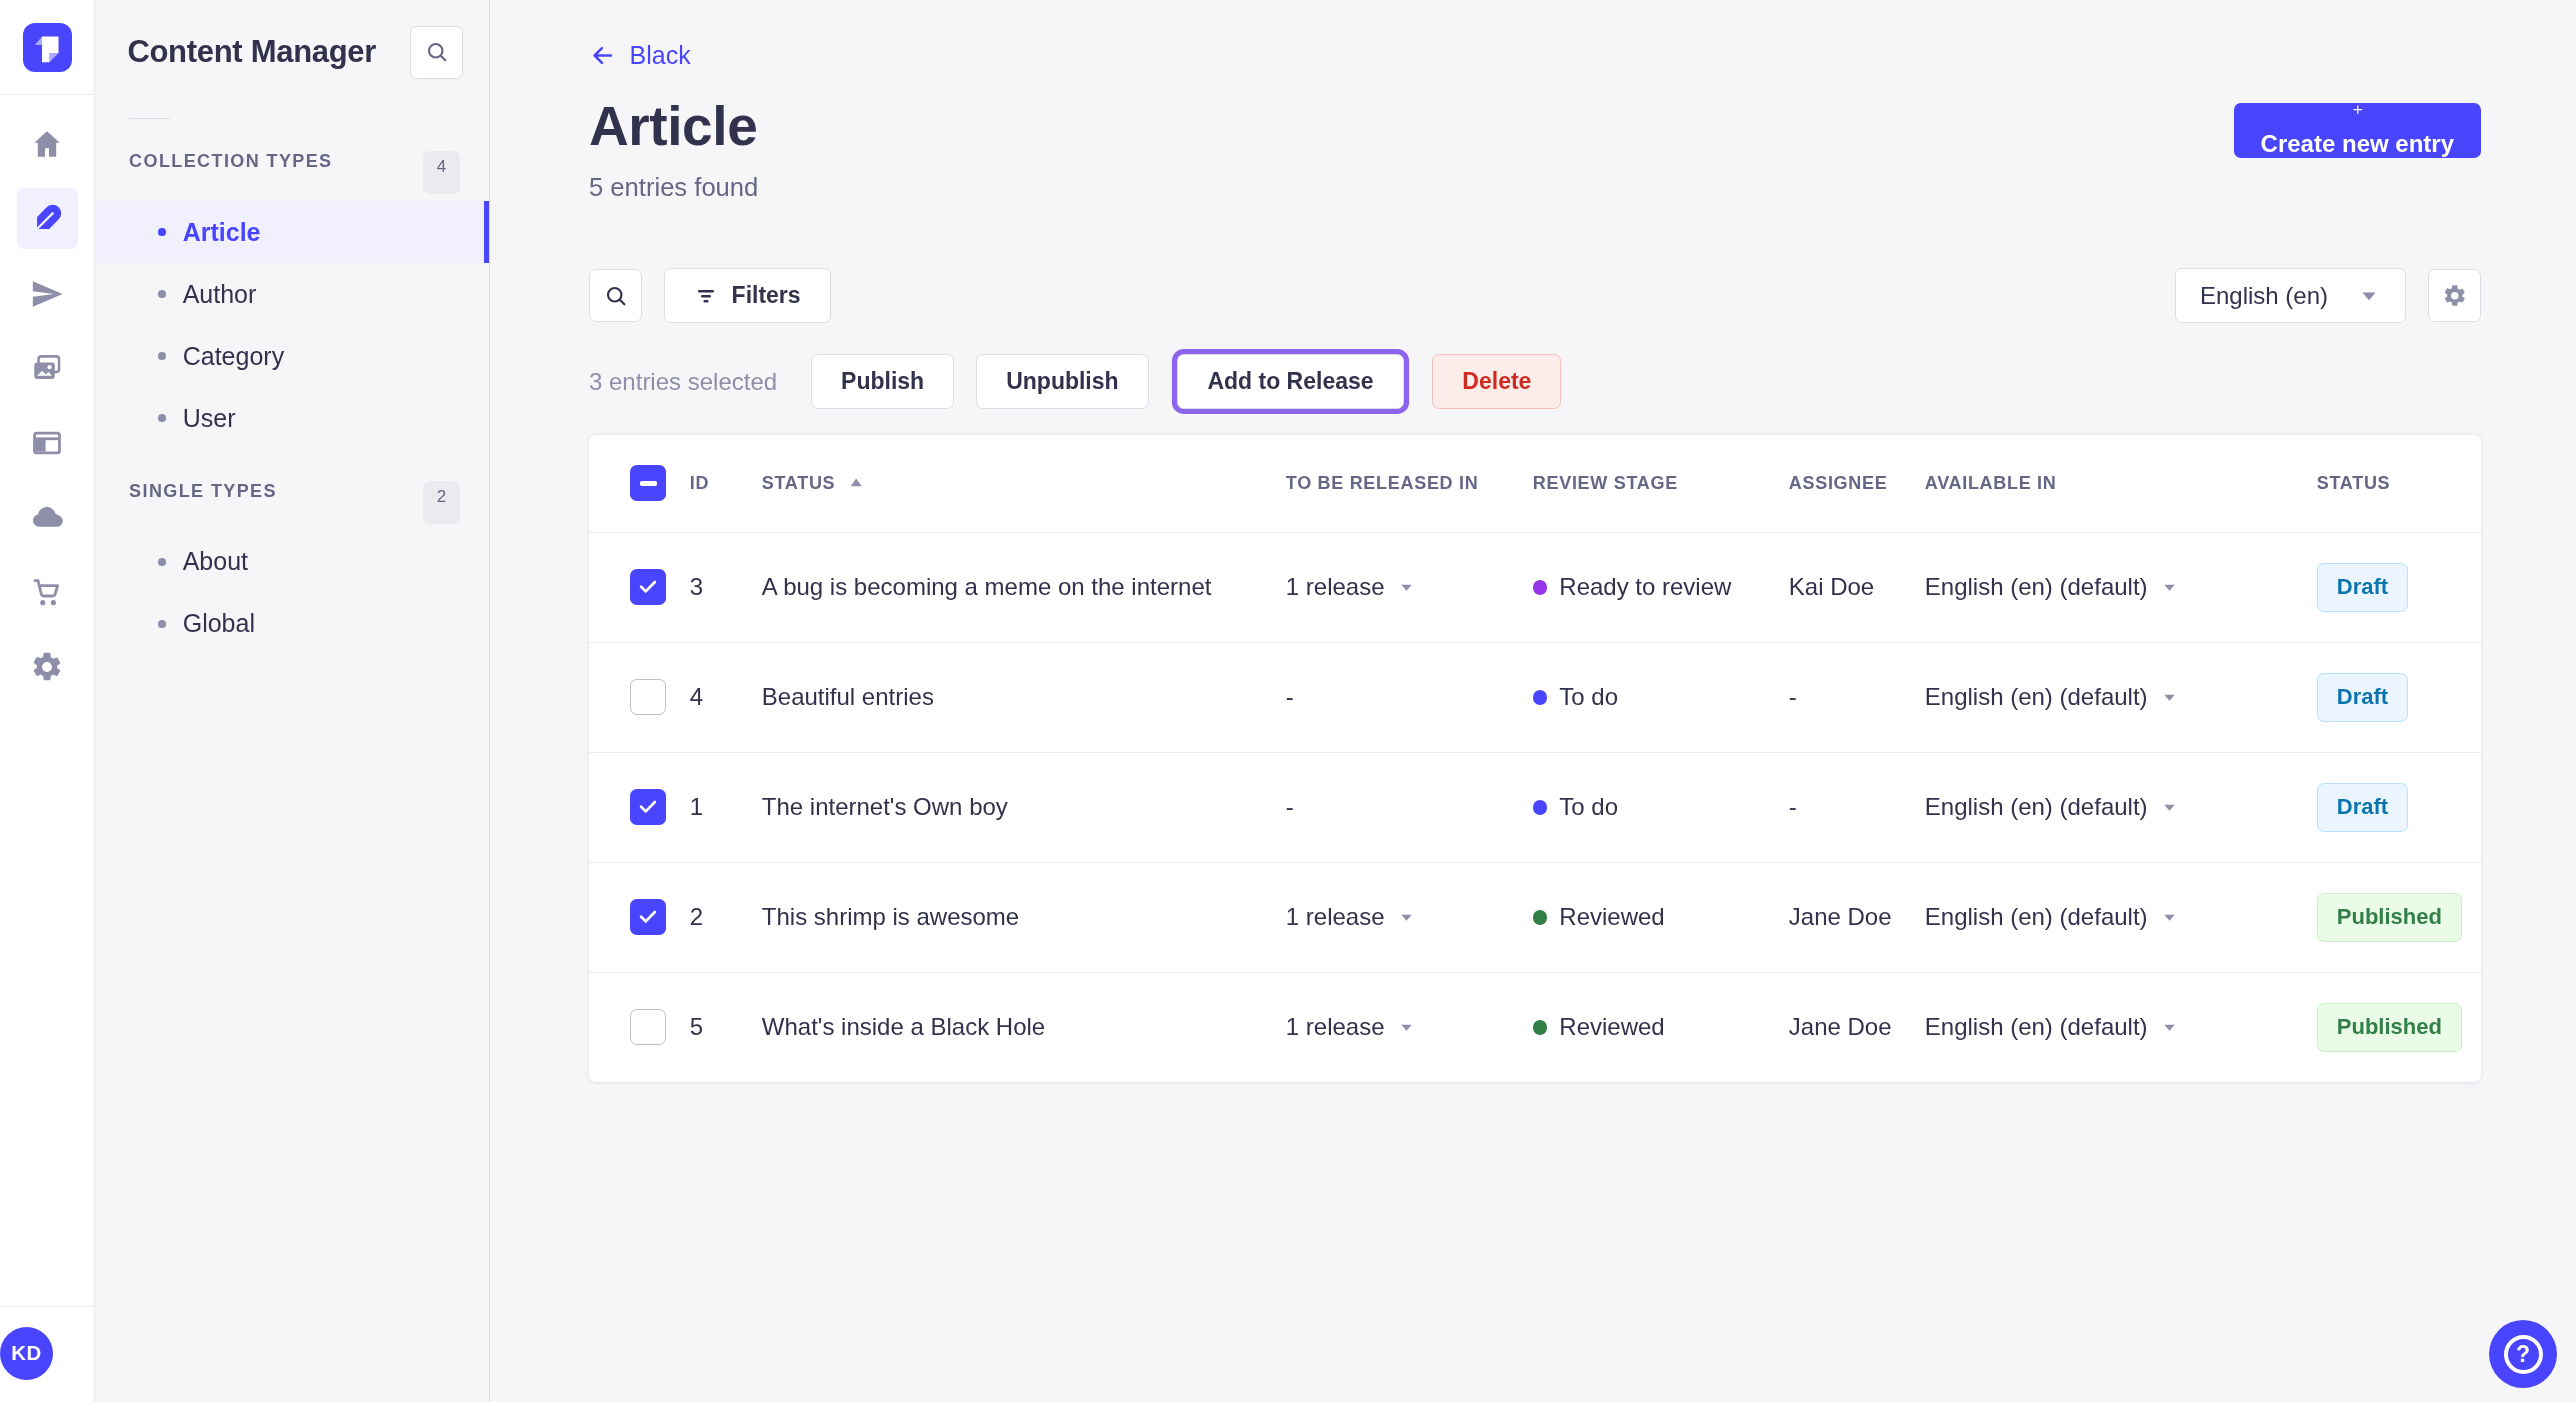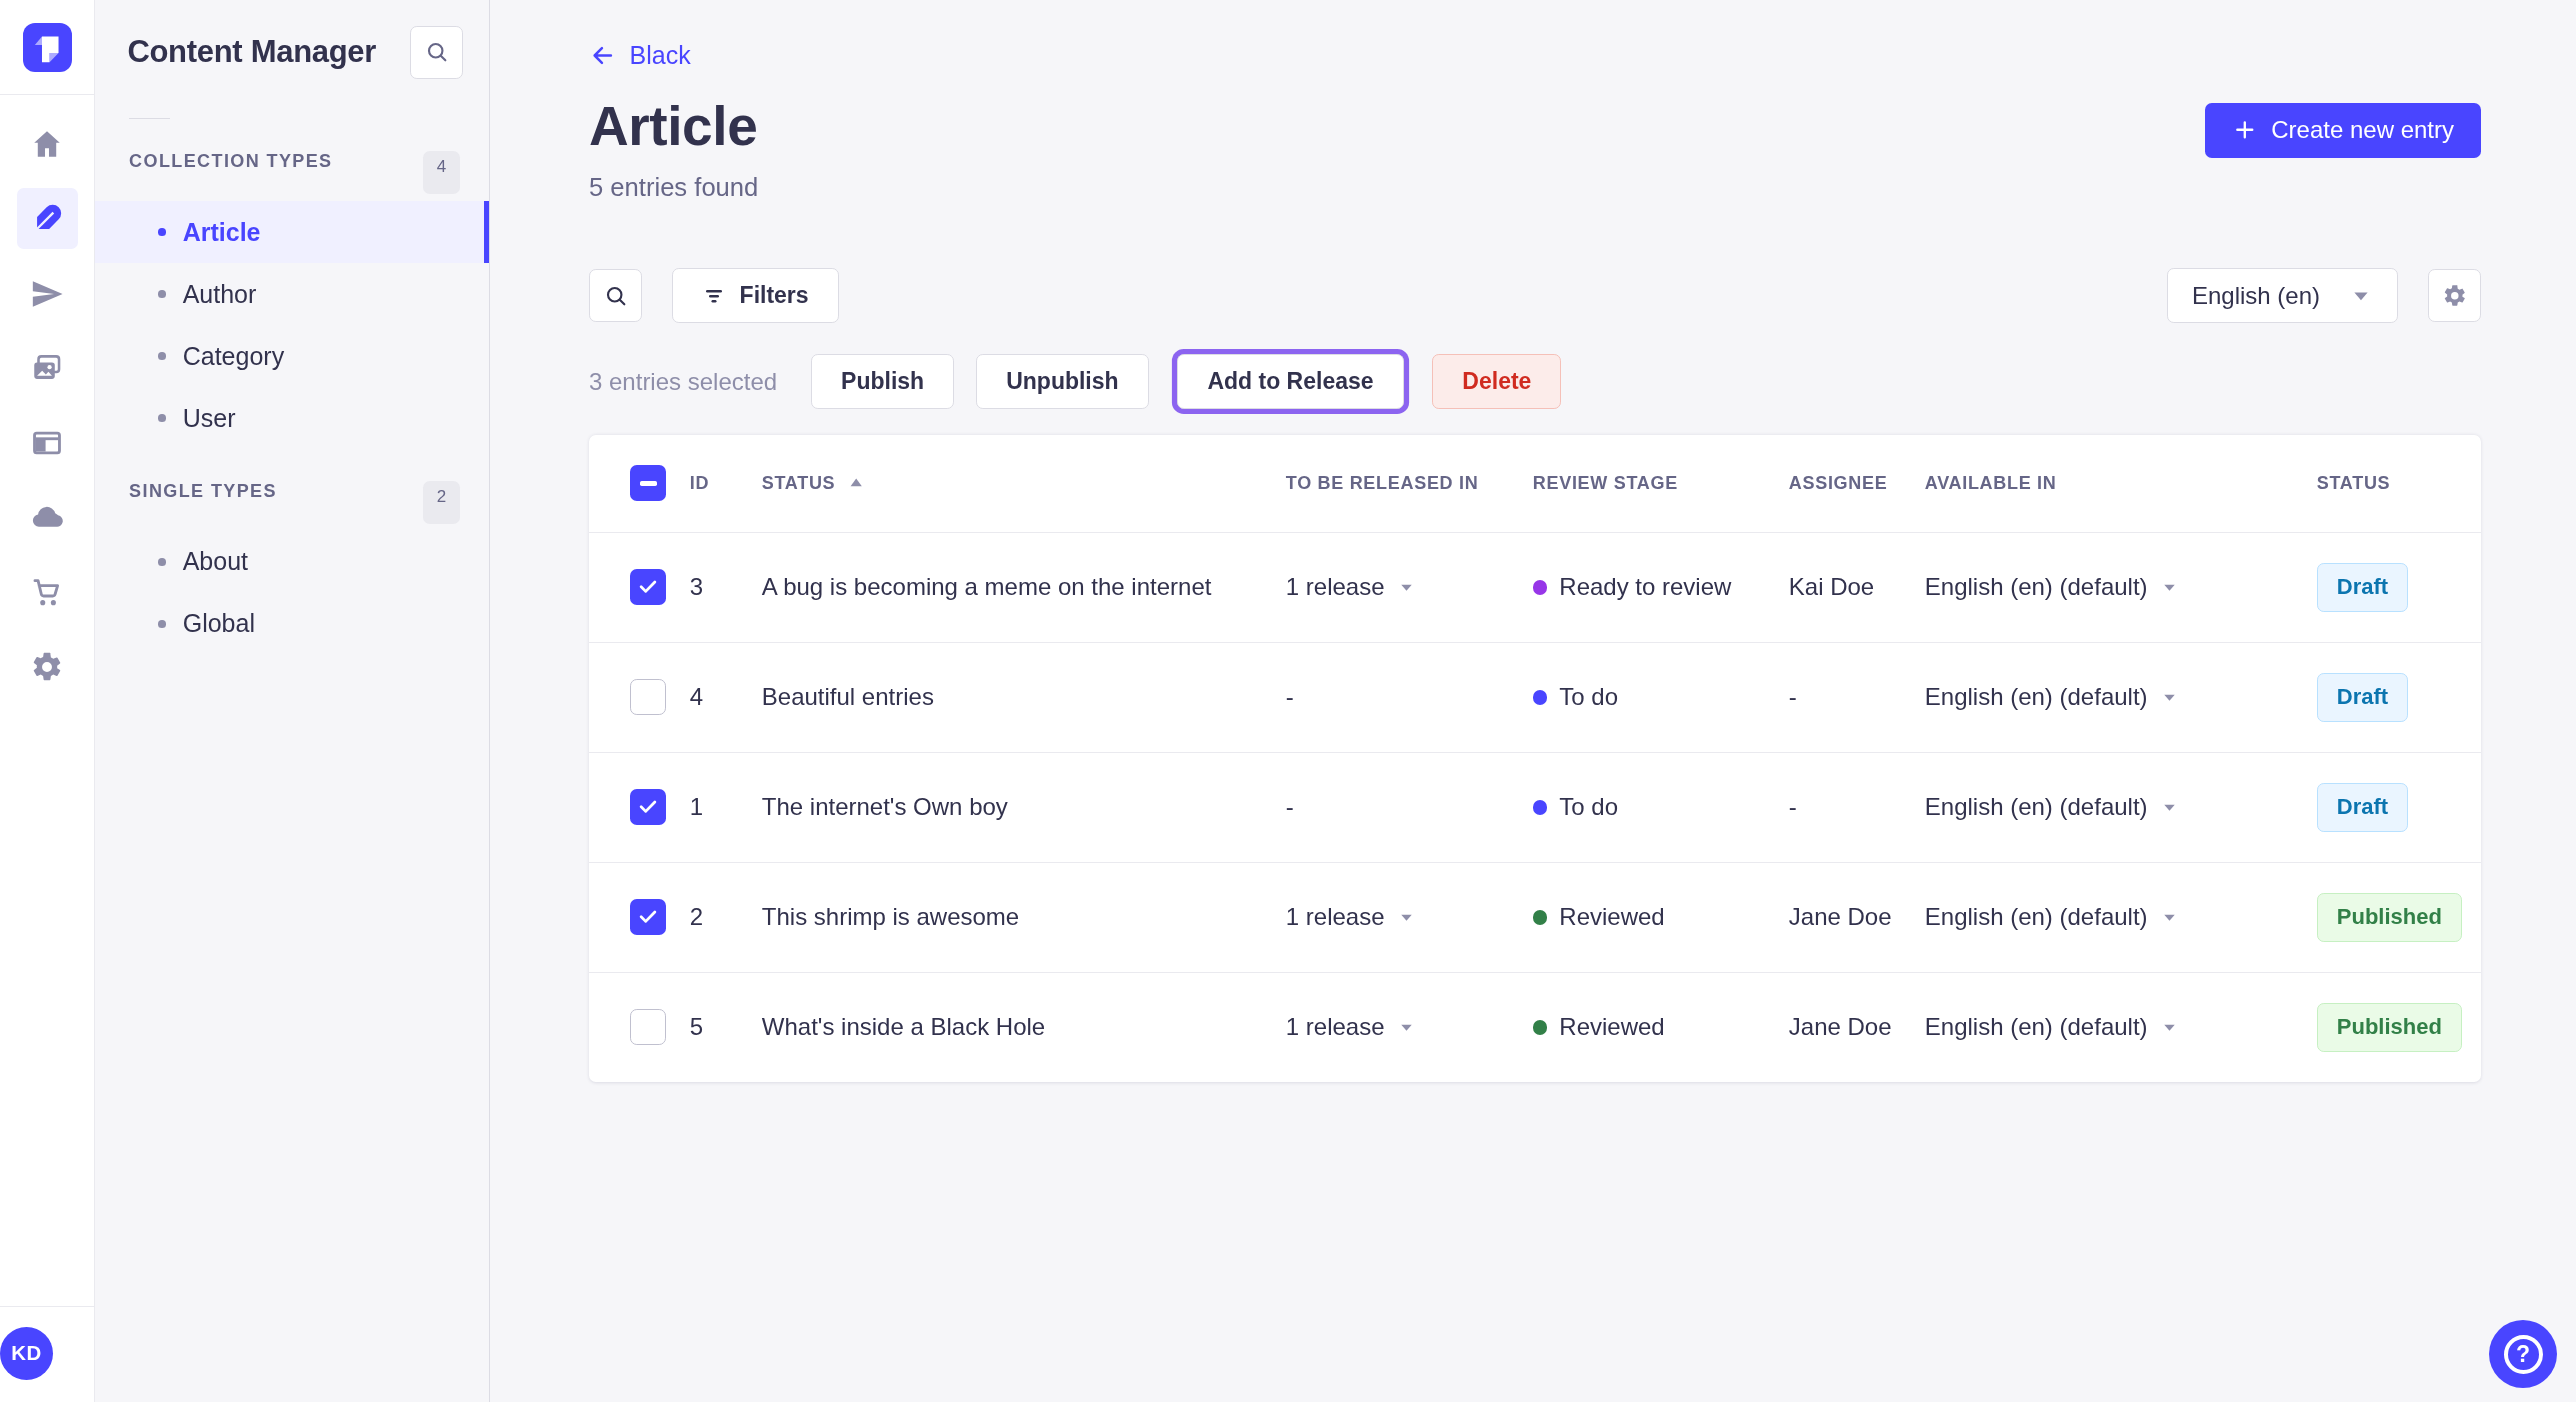--- a/index.html
+++ b/index.html
@@ -74,27 +74,28 @@
   .main { flex:1; padding:0 95px 0 99px; position:relative; }
   .back-row { margin-top:41px; }
   .back-link { display:inline-flex; align-items:center; gap:13.6px; color:#4945ff; font-size:25px; cursor:pointer; text-decoration:none; }
   .back-link svg { width:27px; height:27px; }
   .title-row { display:flex; justify-content:space-between; align-items:flex-start; margin-top:22px; }
   .page-title { font-size:55px; font-weight:bold; color:#32324d; margin:0; letter-spacing:-0.4px; }
   .page-subtitle { font-size:25.6px; color:#666687; margin:15.3px 0 0; }
   .primary-btn {
     display:inline-flex; align-items:center; gap:13.6px; background:#4945ff; color:#fff;
     border:none; border-radius:6.8px; height:55px; padding:0 27px;
-    font-size:24px; font-weight:normal; cursor:pointer; margin-top:8.5px;
+    font-size:24px; font-weight:bold; cursor:pointer; margin-top:8.5px;
     font-family:"Liberation Sans", sans-serif;
+    flex-direction:column;
   }
   .primary-btn svg { width:25.6px; height:25.6px; }
 
   .controls-row { display:flex; justify-content:space-between; align-items:center; margin-top:66px; }
-  .controls-left, .controls-right { display:flex; align-items:center; gap:30px; }
+  .controls-left, .controls-right { display:flex; align-items:center; gap:22px; }
   .btn {
     height:55px; background:#fff; border:0.9px solid #dcdce4; border-radius:6.8px;
     font-size:23px; font-weight:bold; color:#32324d; display:inline-flex; align-items:center;
     gap:13.6px; padding:0 29px; cursor:pointer; font-family:"Liberation Sans", sans-serif;
   }
   .btn svg { width:24px; height:24px; }
   .select-btn { font-weight:normal; font-size:24px; gap:29px; padding:0 24px; }
   .caret { width:19px; height:19px; fill:#8e8ea9; flex-shrink:0; }
 
   .selection-row { display:flex; align-items:center; gap:22px; margin-top:31px; }

